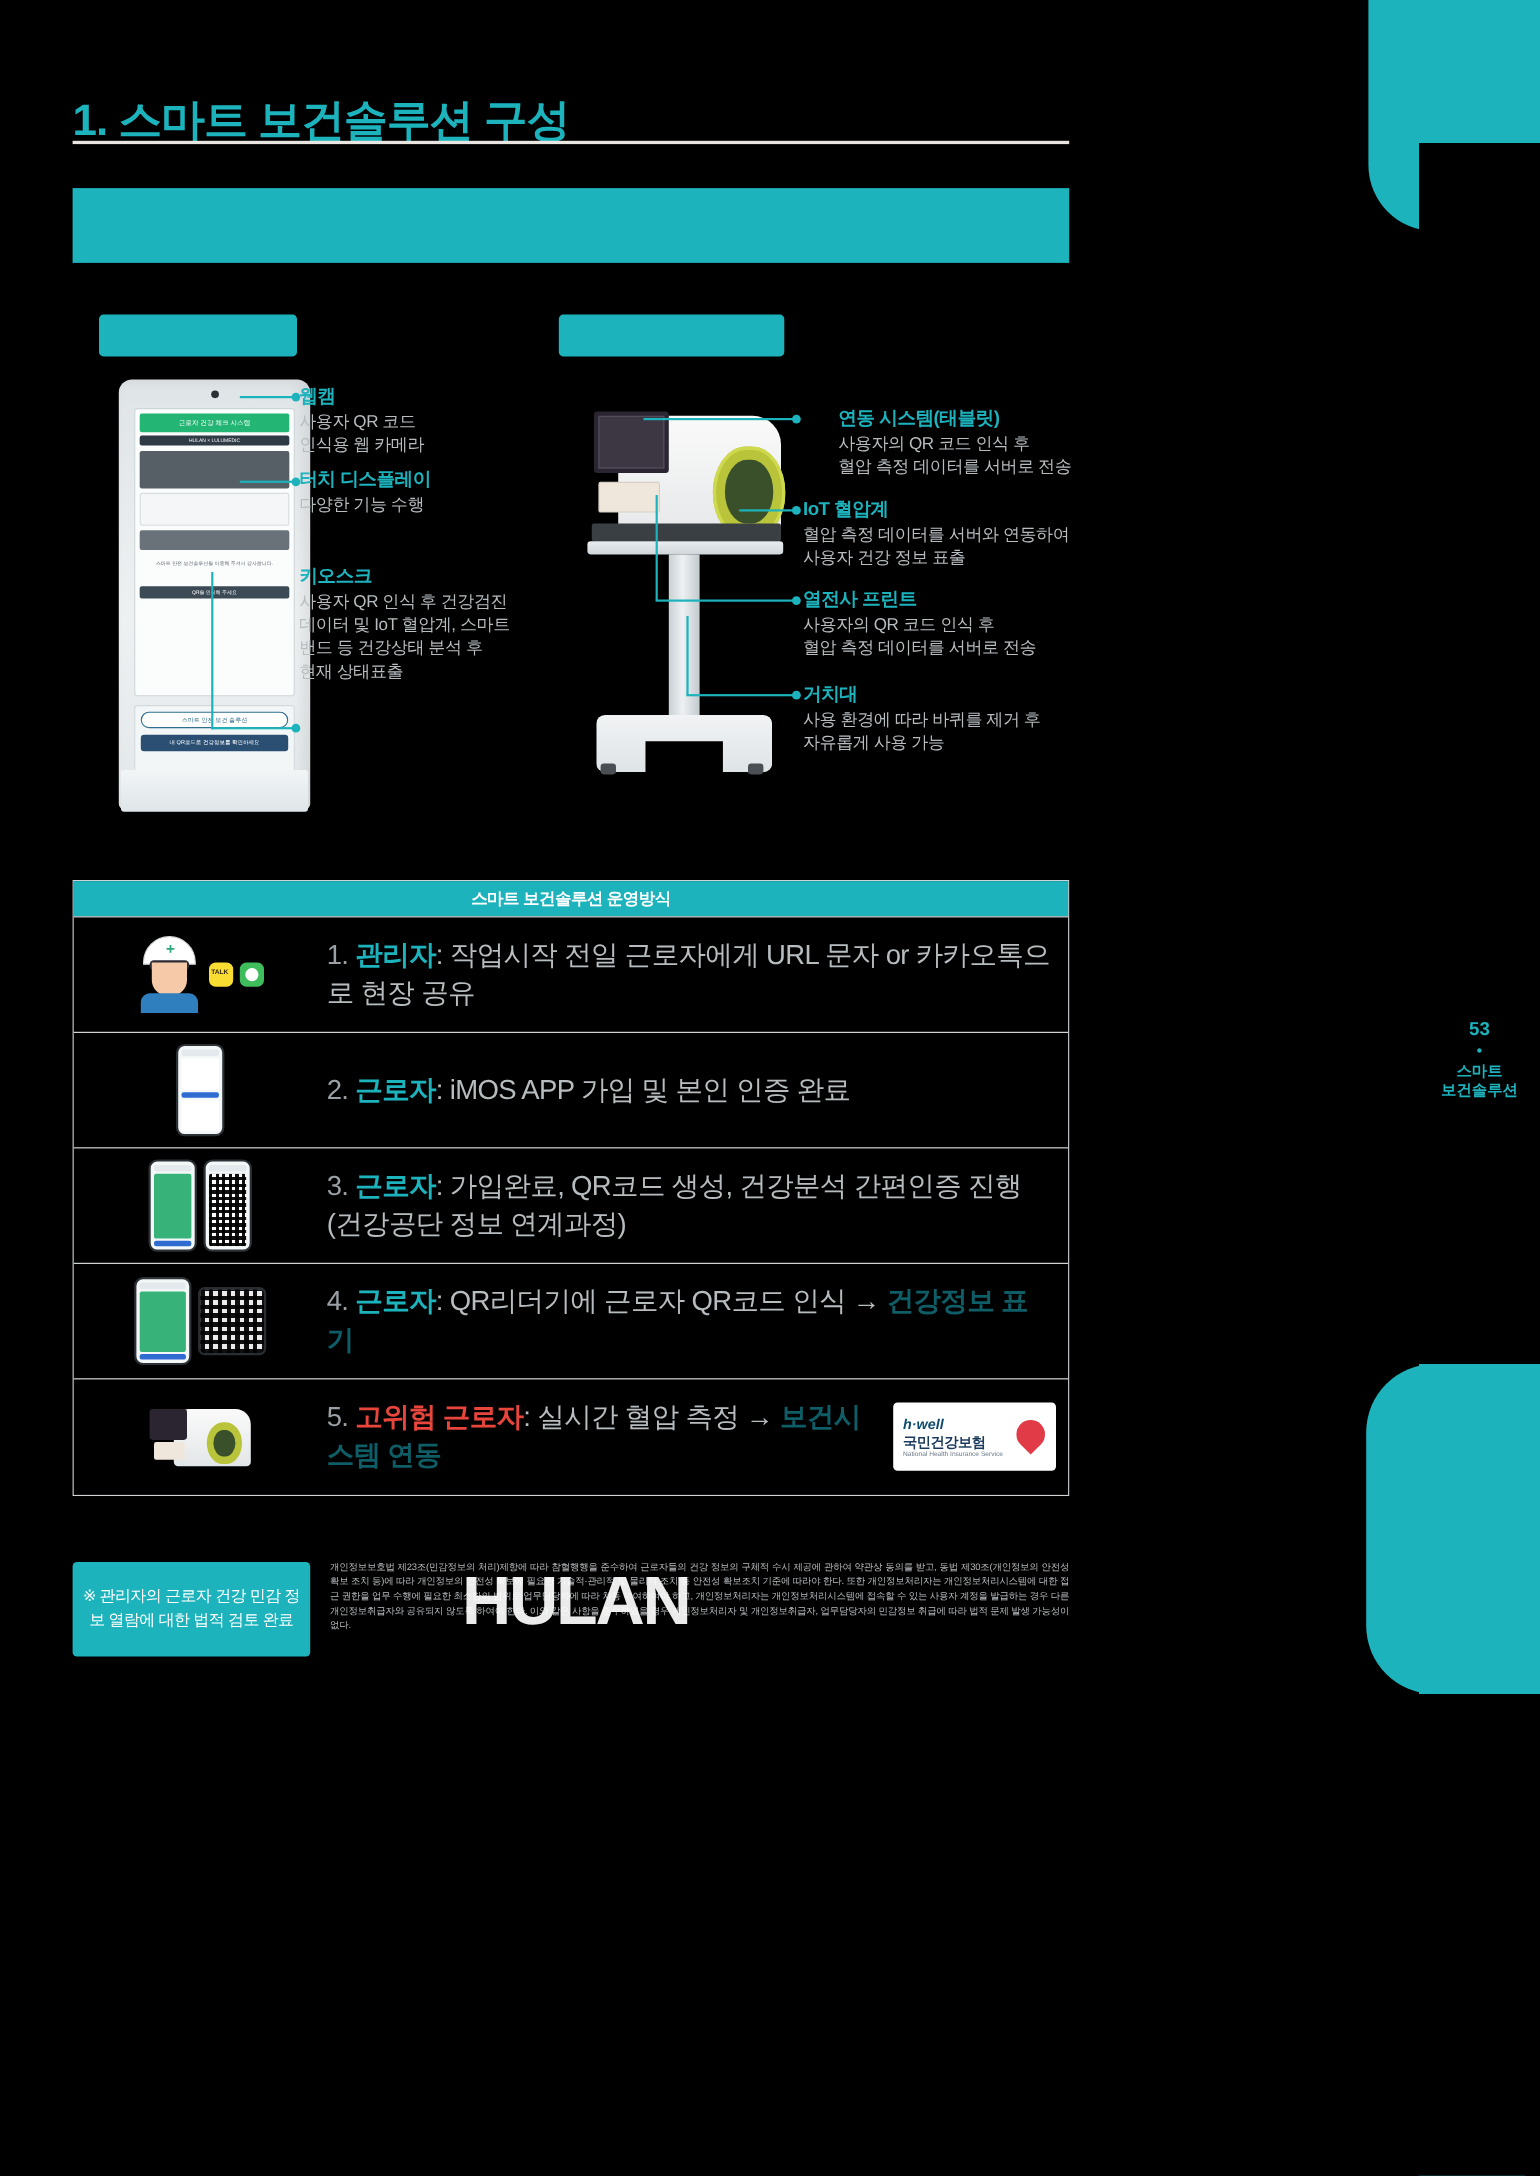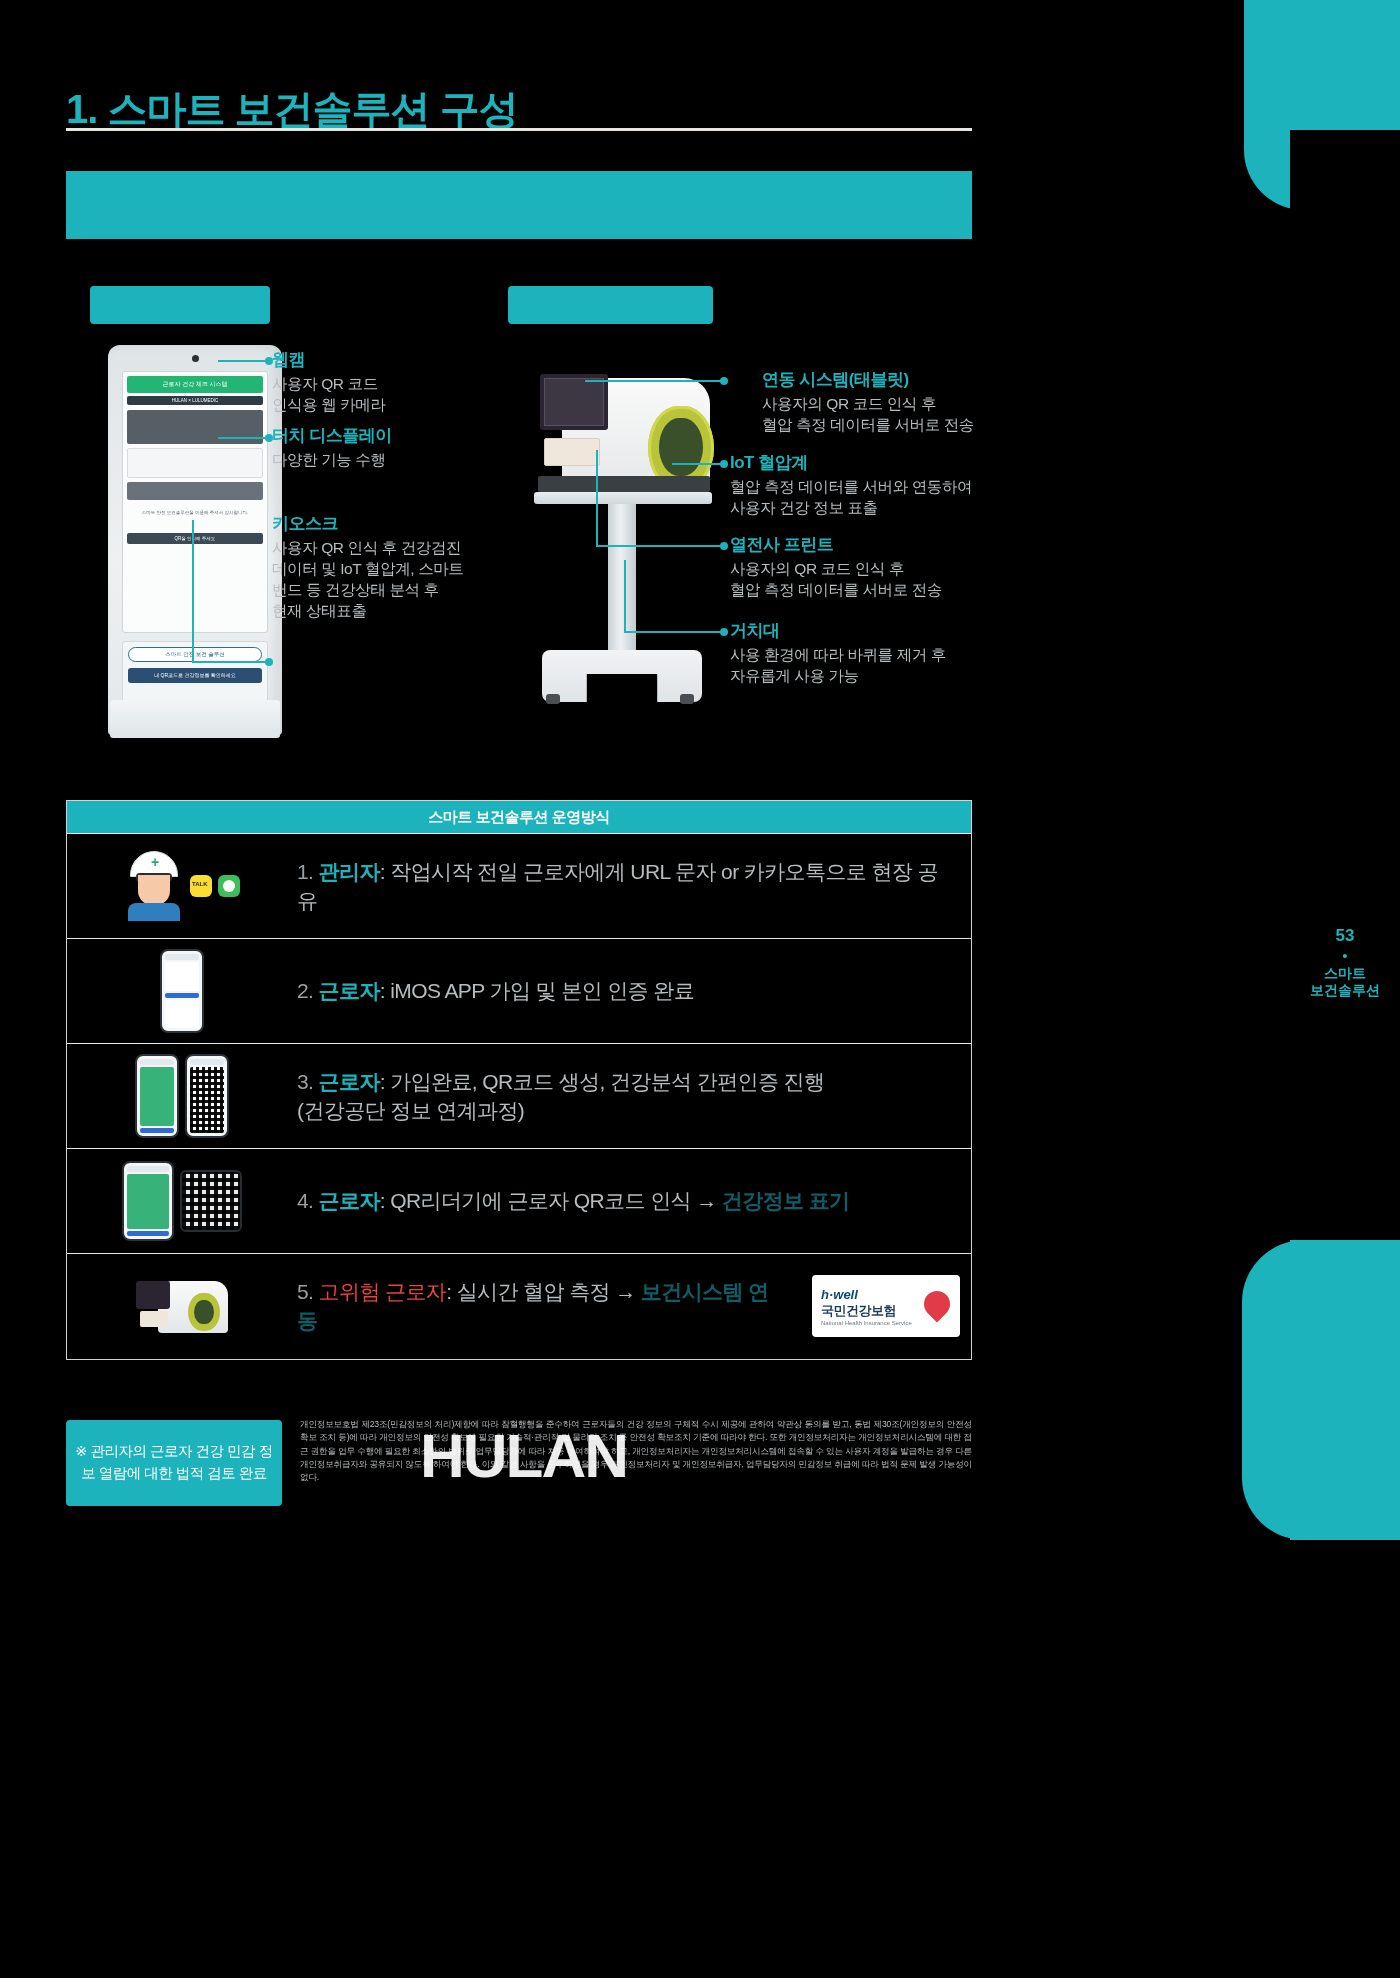--- a/index.html
+++ b/index.html
@@ -182,26 +182,26 @@
   }
   .wf-row {
     display:flex; align-items:center; border-top:1px solid #e7eaec; position:relative;
   }
   .wf-row:first-of-type { border-top:none; }
   .wf-ico {
     width:230px; min-height:104px; display:flex; align-items:center; justify-content:center;
     gap:6px; flex:0 0 230px;
   }
   .wf-txt {
-    flex:1; color:#b7bcbf; font-size:21px; letter-spacing:-.6px; line-height:1.4;
+    flex:1; color:#b7bcbf; font-size:25px; letter-spacing:-.6px; line-height:1.4;
     padding-right:16px;
   }
   .wf-txt .num { color:#9aa0a4; }
   .wf-txt b.teal { color:#1cb3bd; font-weight:700; }
-  .wf-txt b.red  { color:#e8453c; font-weight:400; }
+  .wf-txt b.red  { color:#e8453c; font-weight:700; }
   .wf-txt b.dk   { color:#0f5d66; font-weight:700; }
 
   
   .phone {
     width:44px; height:84px; background:#f4f7f8; border:2px solid #2c3136;
     border-radius:8px; padding:3px; display:flex; flex-direction:column; gap:2px;
   }
   .phone .ph-top { height:6px; background:#e3e9ec; border-radius:2px; }
   .phone .ph-bd  { flex:1; background:#fff; border-radius:2px; }
   .phone.green .ph-bd { background:#37b37a; }

